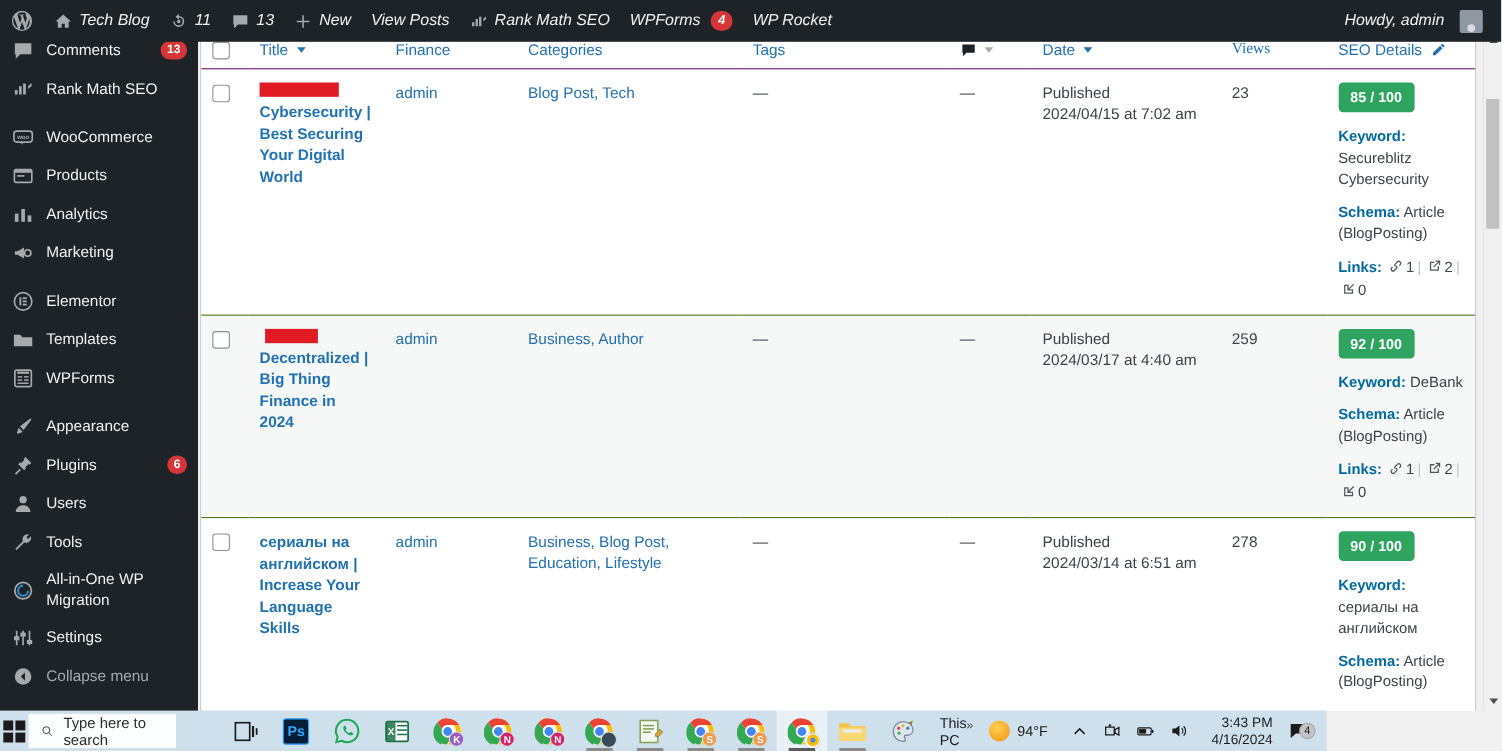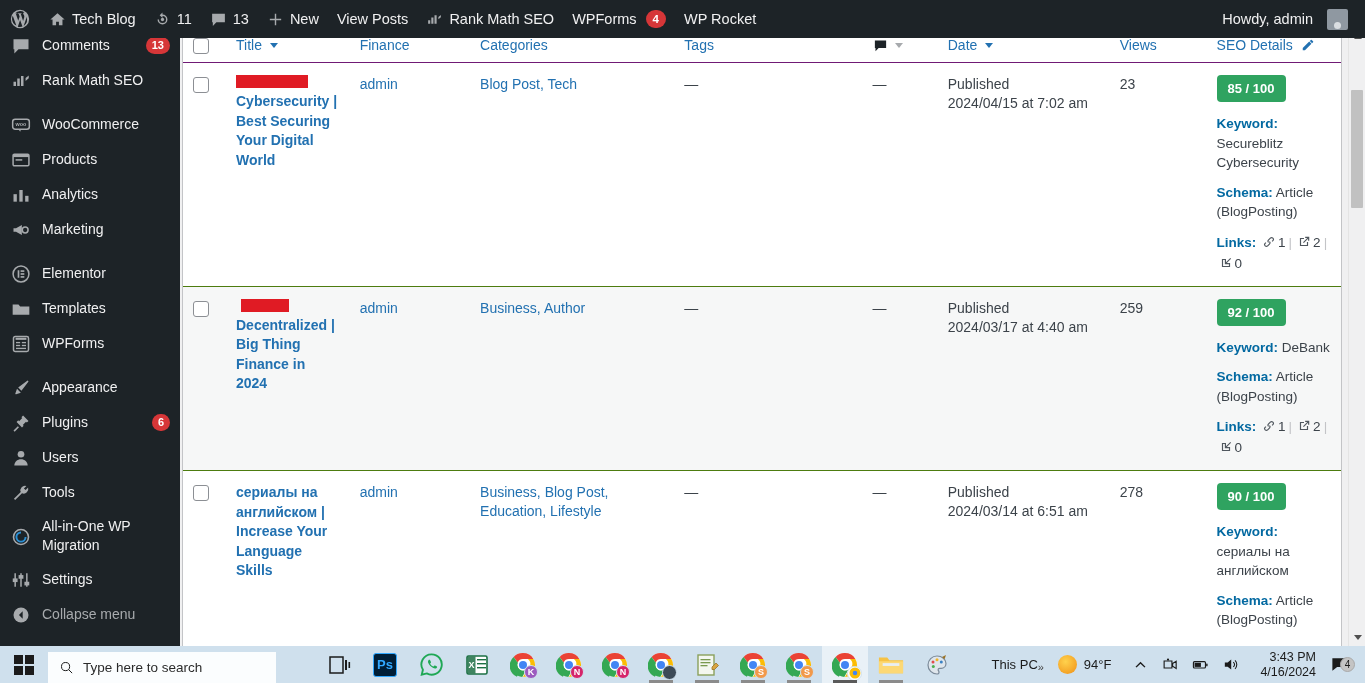--- a/index.html
+++ b/index.html
@@ -11,20 +11,21 @@
     background: #f0f0f1;
   }
   #screen { position: relative; width: 1365px; height: 683px; overflow: hidden; background:#f0f0f1; }
 
   
   .adminbar {
     position: absolute; top: 0; left: 0; width: 1365px; height: 38px;
     background: #1d2327; color: #f0f0f1;
     display: flex; align-items: center; z-index: 40;
     font-size: 14.5px;
+    font-style: italic;
   }
   .ab-left { display: flex; align-items: center; height: 38px; }
   .ab-item {
     display: flex; align-items: center; gap: 6px;
     height: 38px; padding: 0 9px; color: #f0f0f1; cursor: pointer;
     white-space: nowrap;
   }
   .ab-right { margin-left: auto; display: flex; align-items: center; height: 38px; padding-right: 8px; }
   .wp-logo { width: 22px; height: 22px; fill: #a7aaad; }
   .ab-ico { width: 17px; height: 17px; fill: #a7aaad; flex: 0 0 auto; }
@@ -77,21 +78,21 @@
     text-align: left; padding: 8px 10px; vertical-align: middle;
     border-bottom: 1px solid #701a75; height: 20px; white-space: nowrap;
   }
   .col-cb { width: 40px; }
   .col-title { width: 115px; }
   .col-author { width: 112px; }
   .col-cats { width: 190px; }
   .col-tags { width: 175px; }
   .col-comm { width: 70px; }
   .col-date { width: 160px; }
-  .col-views { width: 90px; }
+  .col-views { width: 90px; font-family: Liberation Serif, serif; }
   .col-seo { width: 125px; }
 
   .sort-caret { display: inline-block; width: 0; height: 0; margin-left: 4px;
     border-left: 4px solid transparent; border-right: 4px solid transparent;
     border-top: 5px solid #2271b1; vertical-align: 2px; }
   .sort-caret-grey { border-top-color: #a7aaad; }
   .comm-head-ico { width: 15px; height: 15px; fill: #1d2327; vertical-align: -3px; }
   .pencil-ico { width: 14px; height: 14px; fill: #2271b1; vertical-align: -2px; margin-left: 4px; }
 
   table.wp-list tbody td {
@@ -142,22 +143,22 @@
   }
   .sb-arrow-up { top: 0; }
   .sb-arrow-down { bottom: 0; }
   .tri-up { width: 0; height: 0; border-left: 4px solid transparent;
     border-right: 4px solid transparent; border-bottom: 5px solid #505050; }
   .tri-down { width: 0; height: 0; border-left: 4px solid transparent;
     border-right: 4px solid transparent; border-top: 5px solid #505050; }
 
   
   .taskbar {
-    position: absolute; left: 0; bottom: 0; width: 1365px; height: 37px;
-    background: #cfe0ed; display: flex; align-items: flex-end; z-index: 50;
+    position: absolute; left: 0; bottom: 0; width: 1206px; height: 37px;
+    background: #cfe0ed; display: flex; align-items: center; z-index: 50;
     font-size: 13px; color: #1b1b1b;
   }
   .tb-start {
     width: 48px; height: 37px; display: flex; align-items: center; justify-content: center; cursor: pointer;
   }
   .winlogo { display: grid; grid-template-columns: 9px 9px; grid-template-rows: 9px 9px; gap: 2px; }
   .winlogo i { background: #1b1b1b; display: block; }
   .tb-search {
     width: 228px; height: 31px; background: #fbfdfe; display: flex; align-items: center;
     gap: 9px; padding: 0 11px; cursor: text;

